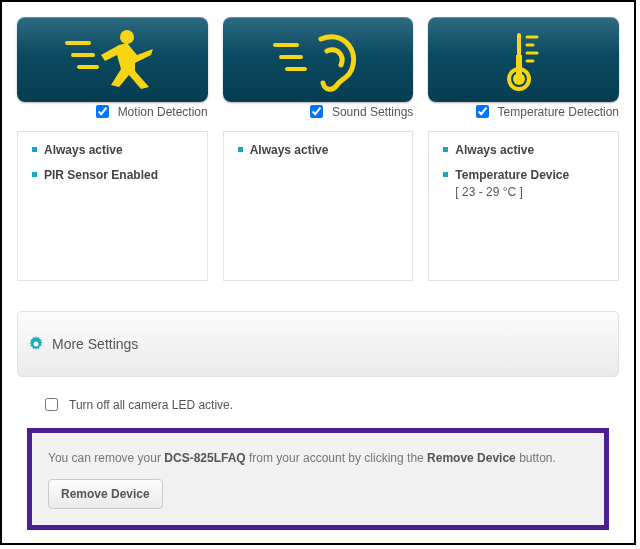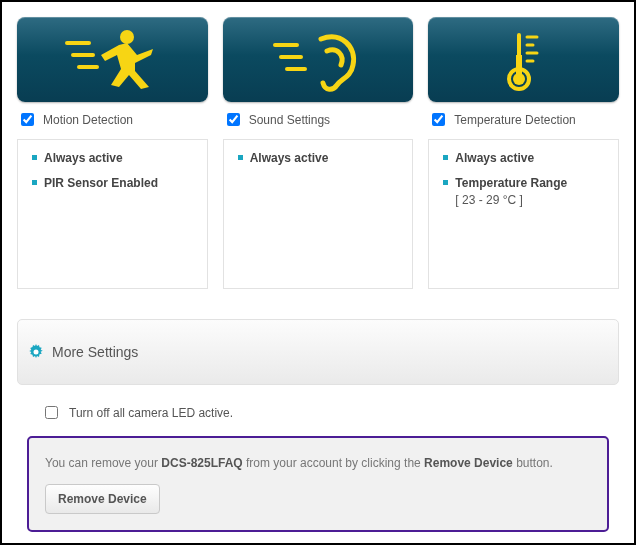--- a/index.html
+++ b/index.html
@@ -1,30 +1,30 @@
 <!DOCTYPE html>
 <html><head>
 <meta charset="utf-8">
 <style>
   html,body{margin:0;padding:0;background:#fff;font-family:Verdana,Arial,sans-serif;font-size:12px;color:#444;}
   .frame{border:2px solid #000;width:636px;height:545px;box-sizing:border-box;padding:10px 15px 0 15px;position:relative;}
   .cards{display:flex;gap:15px;margin-top:5px;}
   .card{flex:1;}
   .tile{height:85px;border-radius:8px;background:linear-gradient(#2e6b82,#0b4a60 45%,#083d52);box-shadow:inset 0 1px 0 rgba(255,255,255,.25),0 1px 2px rgba(0,0,0,.3);display:flex;align-items:center;justify-content:center;}
-  .check-row{display:flex;align-items:center;gap:6px;margin-top:8px;color:#555;}
+  .check-row{display:flex;align-items:center;gap:6px;margin-top:0;color:#555;justify-content:flex-end;}
   .panel{border:1px solid #e2e2e2;height:150px;margin-top:10px;padding:10px 14px;box-sizing:border-box;}
   .panel ul{list-style:none;margin:0;padding:0;}
   .panel li{position:relative;padding-left:12px;margin-bottom:8px;color:#444;line-height:1.4;}
   .panel li::before{content:"";position:absolute;left:0;top:5px;width:5px;height:5px;background:#1aa6c1;}
   .panel b{color:#444;}
   .range{color:#555;}
   .section{margin-top:30px;}
   .section-head{background:linear-gradient(#fcfcfc,#eaeaea);border:1px solid #e1e1e1;border-radius:5px;padding:24px 10px;display:flex;align-items:center;gap:8px;color:#555;font-size:14px;}
   .led-row{display:flex;align-items:center;gap:8px;margin:18px 0 14px 24px;color:#555;}
-  .remove-box{background:#f1f1f1;border:2px solid #4c1d95;border-radius:5px;margin:4px 10px;padding:16px;color:#777;line-height:1.5;}
+  .remove-box{background:#f1f1f1;border:5px solid #4c1d95;border-radius:0;margin:4px 10px;padding:16px;color:#777;line-height:1.5;}
   .remove-box strong{color:#555;}
   .btn-gray{display:inline-block;margin-top:12px;background:linear-gradient(#fefefe,#e9e9e9);border:1px solid #c9c9c9;border-radius:4px;padding:7px 12px;color:#555;font-weight:bold;font-size:12px;cursor:pointer;}
   .footer{display:flex;justify-content:center;align-items:center;gap:14px;margin-top:20px;position:relative;}
   .btn-cancel{background:linear-gradient(#fefefe,#e8e8e8);border:1px solid #c8c8c8;border-radius:0;padding:7px 18px;color:#555;font-size:13px;cursor:pointer;text-align:right;}
   .btn-save{background:linear-gradient(#17b7d6,#0a93b0);border:1px solid #0a869f;border-radius:4px;padding:7px 22px;color:#fff;font-weight:bold;font-size:13px;cursor:pointer;box-shadow:inset 0 1px 0 rgba(255,255,255,.35);}
   .arrow{position:absolute;left:calc(50% + 70px);top:3px;}
   svg{display:block;}
 </style>
 </head>
 <body>
@@ -102,21 +102,21 @@
         </svg>
       </div>
       <label class="check-row">
         <input type="checkbox" checked="" style="">
         <span>Temperature Detection</span>
       </label>
       <div class="panel">
         <ul>
           <li><b>Always active</b></li>
           <li>
-            <b>Temperature Range</b>
+            <b>Temperature Device</b>
             <div class="range">[ 23 - 29 °C ]</div>
           </li>
         </ul>
       </div>
     </div>
 
   </div>
 
   <div class="section">
     <div class="section-head">

